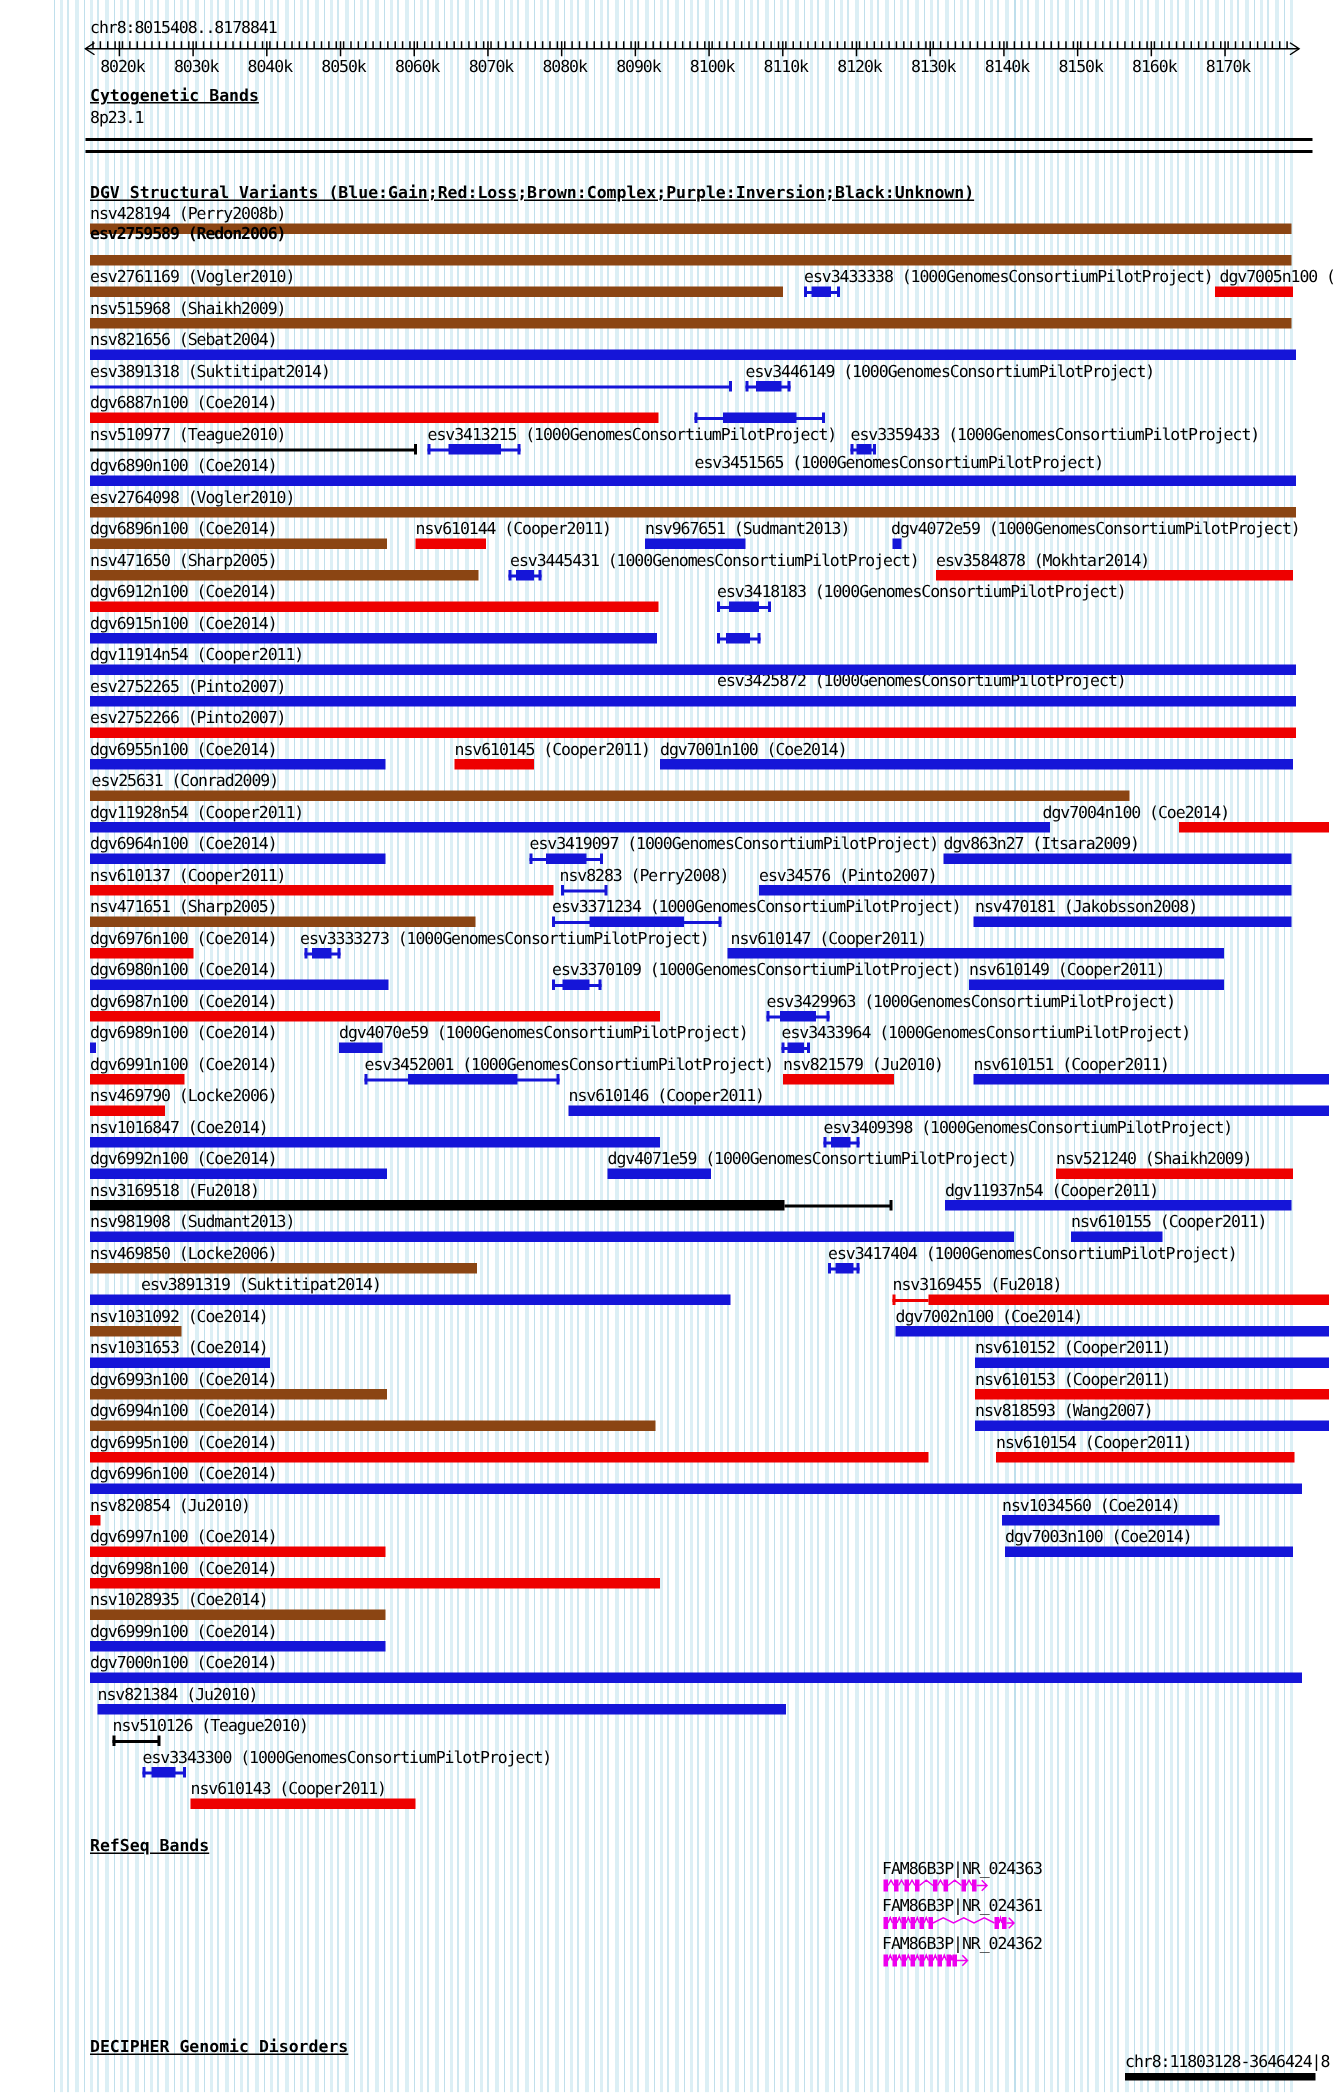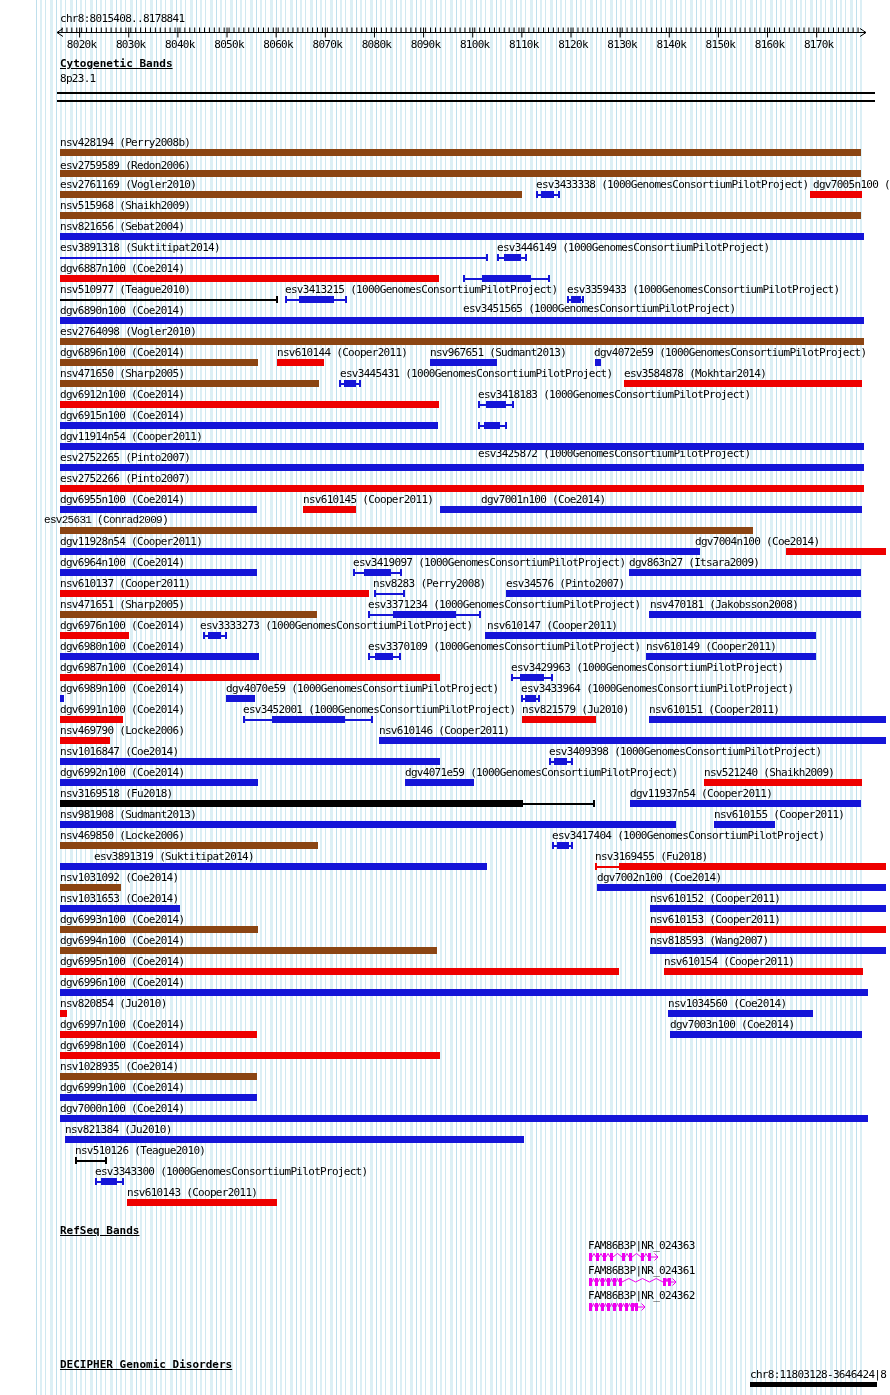--- a/index.html
+++ b/index.html
@@ -232,24 +232,25 @@
       <text x="769.5600000000001" y="22" text-anchor="middle">8160k</text>
       <line x1="816.7" y1="1.5" x2="816.7" y2="11.5" stroke="#000" stroke-width="1"></line>
       <text x="818.7" y="22" text-anchor="middle">8170k</text>
     </svg>
 
   <div class="hdr" style="top:58px">Cytogenetic Bands</div>
   <div class="lbl" style="left:60px;top:73px">8p23.1</div>
   <div class="bandline" style="top:92px"></div>
   <div class="bandline" style="top:100px"></div>
 
+  <div class="hdr" style="top:123px">DGV Structural Variants (Blue:Gain;Red:Loss;Brown:Complex;Purple:Inversion;Black:Unknown)</div>
   <div id="tracks">
       <div class="lbl" style="left: 60px; top: 137px;">nsv428194 (Perry2008b)</div>
       <div class="glyph" style="left: 60px; top: 149px; width: 801px; height: 7px; background: rgb(139, 69, 19);"></div>
-      <div class="lbl" style="left: 60px; top: 160px;">esv2759589 (Redon2006)</div>
+      <div class="lbl" style="left: 60px; top: 150px; font-weight: bold;">esv2759589 (Redon2006)</div>
       <div class="glyph" style="left: 60px; top: 170px; width: 801px; height: 7px; background: rgb(139, 69, 19);"></div>
       <div class="lbl" style="left: 60px; top: 179px;">esv2761169 (Vogler2010)</div>
       <div class="glyph" style="left: 60px; top: 191px; width: 462px; height: 7px; background: rgb(139, 69, 19);"></div>
       <div class="lbl" style="left: 536px; top: 179px;">esv3433338 (1000GenomesConsortiumPilotProject)</div>
       <div class="glyph" style="left: 536px; top: 194px; width: 24px; height: 2px; background: rgb(21, 21, 216);"></div>
       <div class="glyph" style="left: 536px; top: 191px; width: 2px; height: 7px; background: rgb(21, 21, 216);"></div>
       <div class="glyph" style="left: 558px; top: 191px; width: 2px; height: 7px; background: rgb(21, 21, 216);"></div>
       <div class="glyph" style="left: 541px; top: 191px; width: 13px; height: 7px; background: rgb(21, 21, 216);"></div>
       <div class="lbl" style="left: 813px; top: 179px;">dgv7005n100 (C</div>
       <div class="glyph" style="left: 810px; top: 191px; width: 52px; height: 7px; background: rgb(238, 0, 0);"></div>
@@ -323,23 +324,23 @@
       <div class="lbl" style="left: 60px; top: 431px;">dgv11914n54 (Cooper2011)</div>
       <div class="glyph" style="left: 60px; top: 443px; width: 804px; height: 7px; background: rgb(21, 21, 216);"></div>
       <div class="lbl" style="left: 60px; top: 452px;">esv2752265 (Pinto2007)</div>
       <div class="glyph" style="left: 60px; top: 464px; width: 804px; height: 7px; background: rgb(21, 21, 216);"></div>
       <div class="lbl" style="left: 60px; top: 473px;">esv2752266 (Pinto2007)</div>
       <div class="glyph" style="left: 60px; top: 485px; width: 804px; height: 7px; background: rgb(238, 0, 0);"></div>
       <div class="lbl" style="left: 60px; top: 494px;">dgv6955n100 (Coe2014)</div>
       <div class="glyph" style="left: 60px; top: 506px; width: 197px; height: 7px; background: rgb(21, 21, 216);"></div>
       <div class="lbl" style="left: 303px; top: 494px;">nsv610145 (Cooper2011)</div>
       <div class="glyph" style="left: 303px; top: 506px; width: 53px; height: 7px; background: rgb(238, 0, 0);"></div>
-      <div class="lbl" style="left: 440px; top: 494px; padding-left: 41px;">dgv7001n100 (Coe2014)</div>
+      <div class="lbl" style="left: 440px; top: 494px;">dgv7001n100 (Coe2014)</div>
       <div class="glyph" style="left: 440px; top: 506px; width: 422px; height: 7px; background: rgb(21, 21, 216);"></div>
-      <div class="lbl" style="left: 44px; top: 515px; font-family: Liberation Mono, monospace;">esv25631 (Conrad2009)</div>
+      <div class="lbl" style="left: 61px; top: 515px;">esv25631 (Conrad2009)</div>
       <div class="glyph" style="left: 60px; top: 527px; width: 693px; height: 7px; background: rgb(139, 69, 19);"></div>
       <div class="lbl" style="left: 60px; top: 536px;">dgv11928n54 (Cooper2011)</div>
       <div class="glyph" style="left: 60px; top: 548px; width: 640px; height: 7px; background: rgb(21, 21, 216);"></div>
       <div class="lbl" style="left: 695px; top: 536px;">dgv7004n100 (Coe2014)</div>
       <div class="glyph" style="left: 786px; top: 548px; width: 100px; height: 7px; background: rgb(238, 0, 0);"></div>
       <div class="lbl" style="left: 60px; top: 557px; text-align: right;">dgv6964n100 (Coe2014)</div>
       <div class="glyph" style="left: 60px; top: 569px; width: 197px; height: 7px; background: rgb(21, 21, 216);"></div>
       <div class="lbl" style="left: 353px; top: 557px;">esv3419097 (1000GenomesConsortiumPilotProject)</div>
       <div class="glyph" style="left: 353px; top: 572px; width: 49px; height: 2px; background: rgb(21, 21, 216);"></div>
       <div class="glyph" style="left: 353px; top: 569px; width: 2px; height: 7px; background: rgb(21, 21, 216);"></div>

